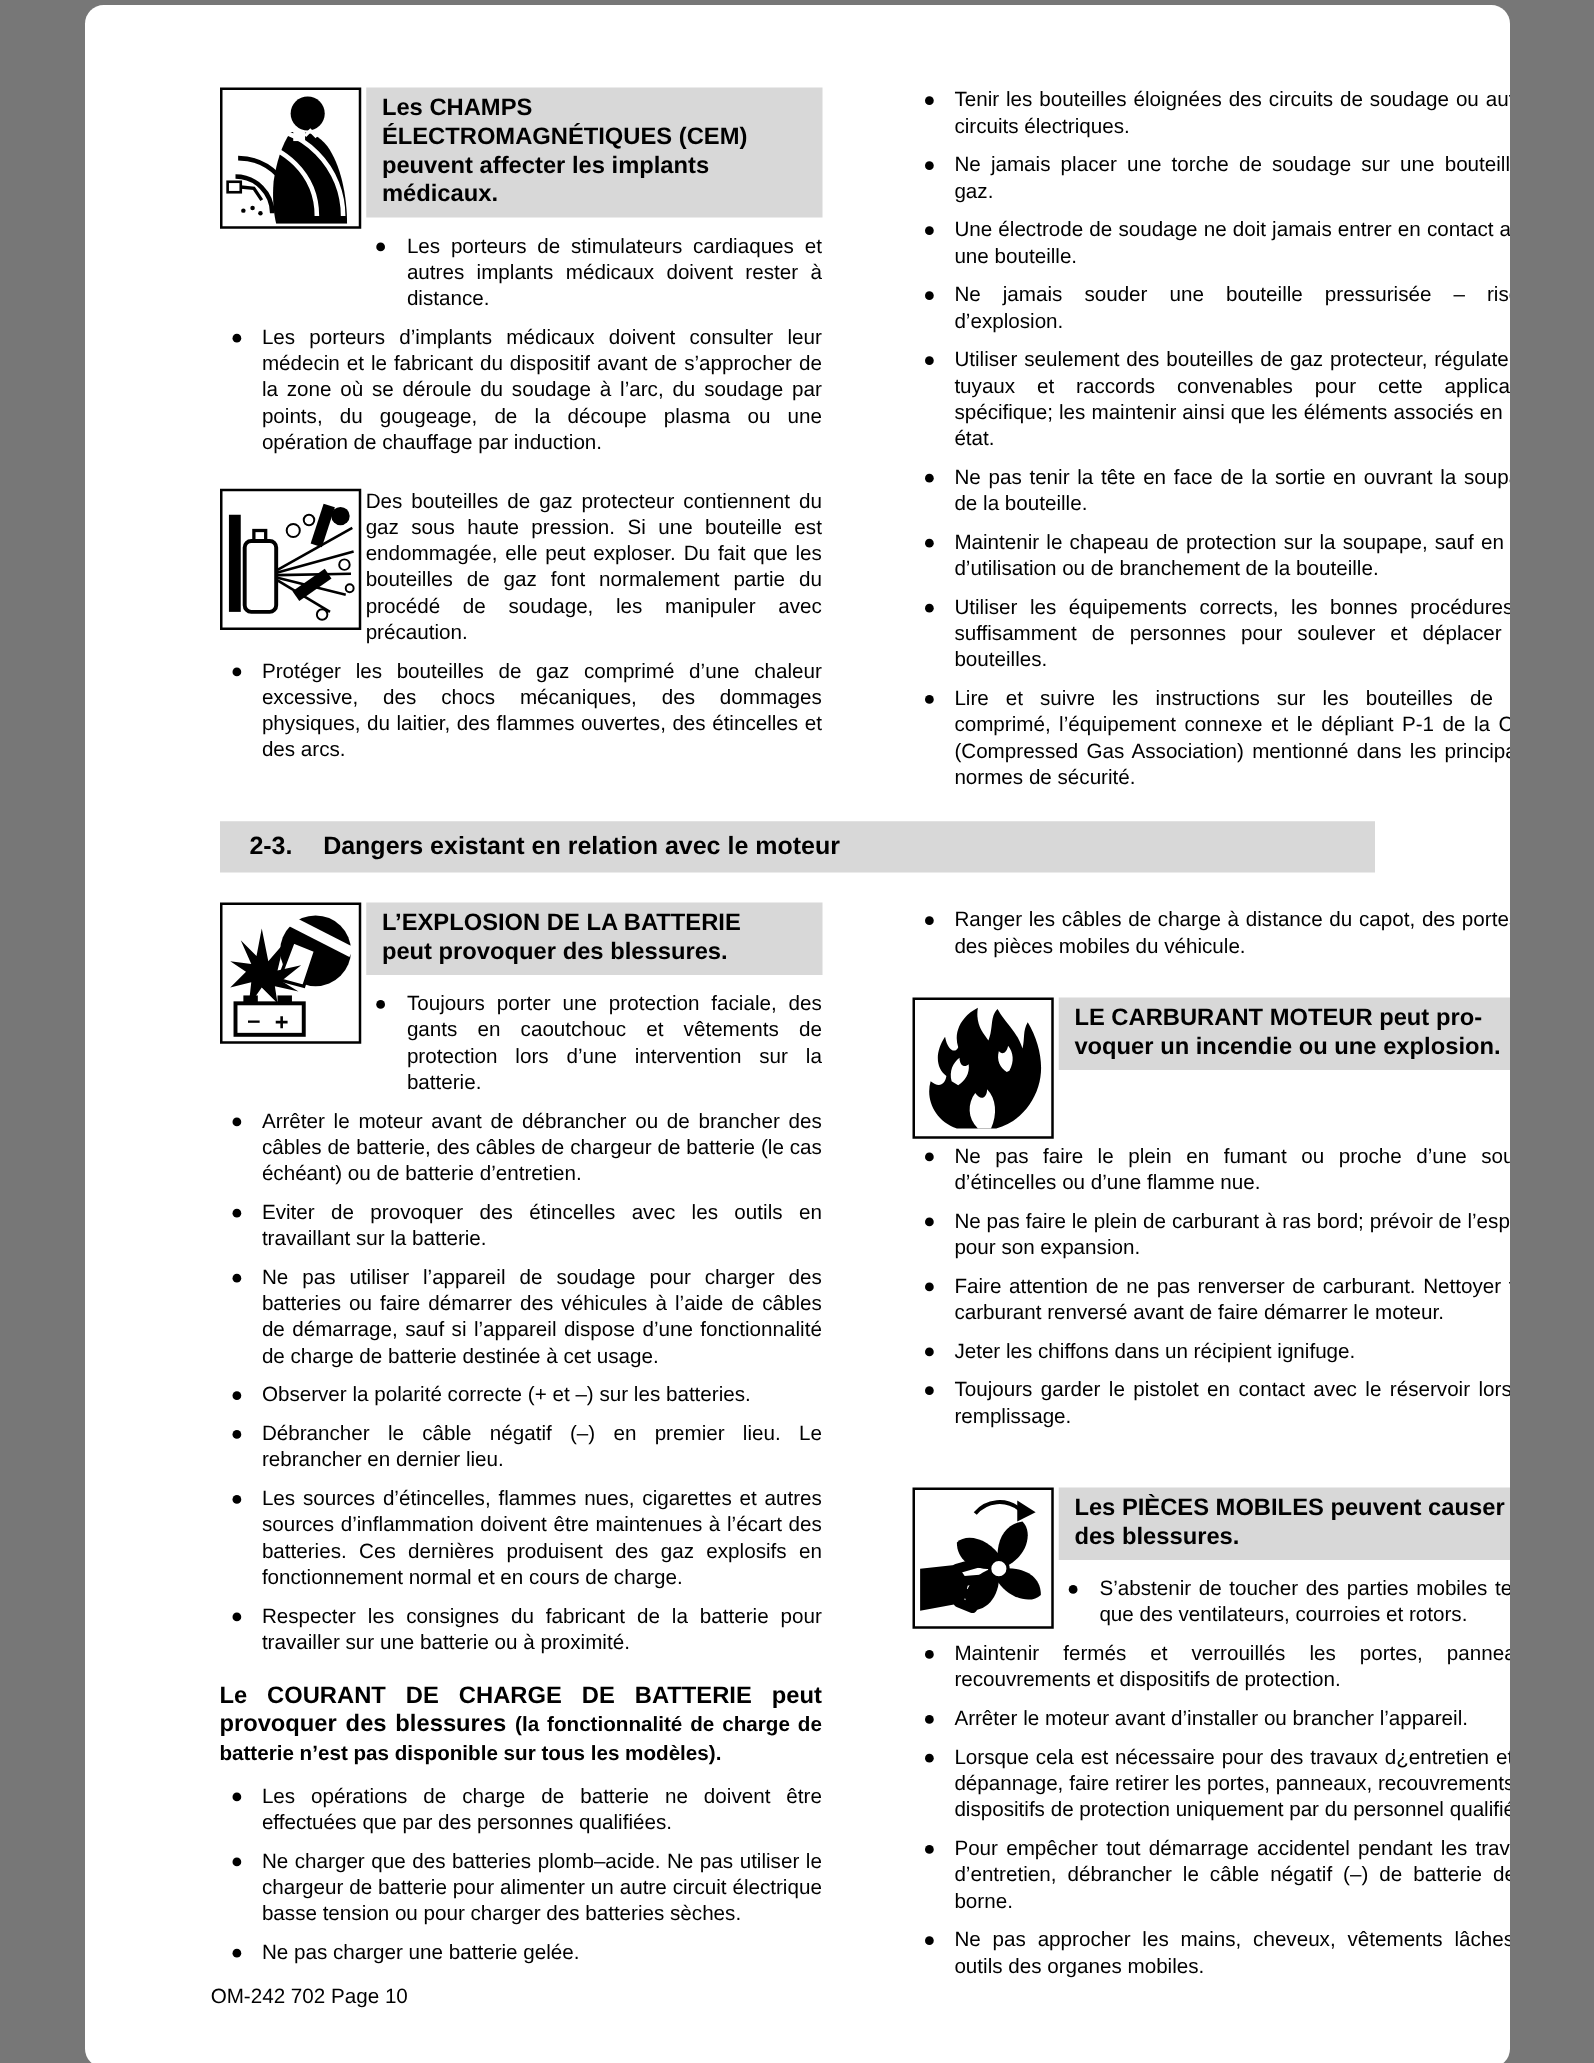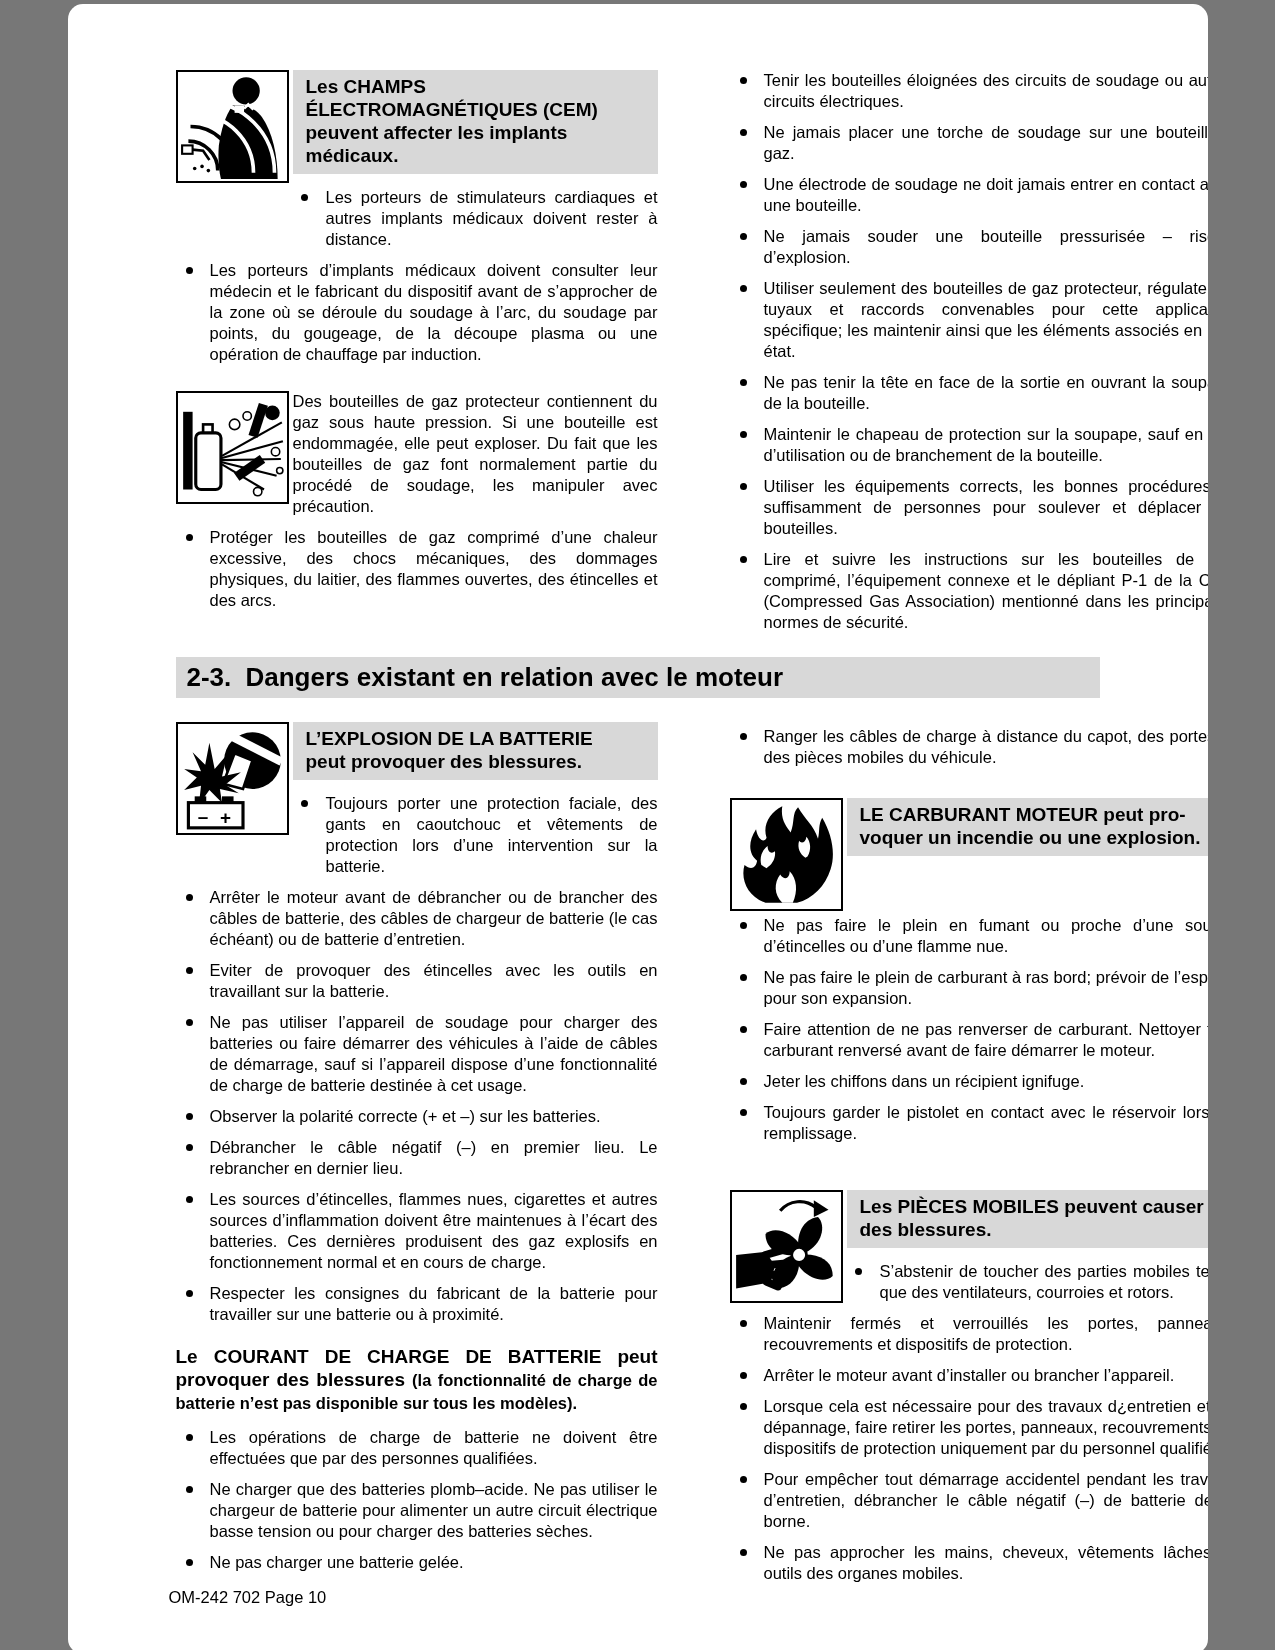--- a/index.html
+++ b/index.html
@@ -43,22 +43,22 @@
   }
   ul.main > li{padding-left:34px;margin:0 0 10px 0;}
   ul.main > li::before{left:10px;}
   ul.sub  > li{margin:0 0 10px 125px;padding-left:25px;}
   ul.sub  > li::before{left:0;}
   .wpara{margin:0 0 10px 0;text-align:justify;}
   
   .section-bar{
     background:#d8d8d8;
     margin:14px 0 24px 0;
-    padding:8px 8px 9px 11px;
-    font-weight:bold;font-size:26px;line-height:24px;
+    padding:8px 8px 9px 24px;
+    font-weight:bold;font-size:20px;line-height:24px;
   }
   .section-bar .num{display:inline-block;min-width:59px;}
   
   .charge-head{
     font-weight:bold;text-align:justify;
     margin:20px 0 12px 0;
   }
   .charge-head .big{font-size:19px;line-height:23px;}
   .charge-head .small{font-size:16.5px;line-height:23px;}
   .lead-bullets{margin-top:4px;}

